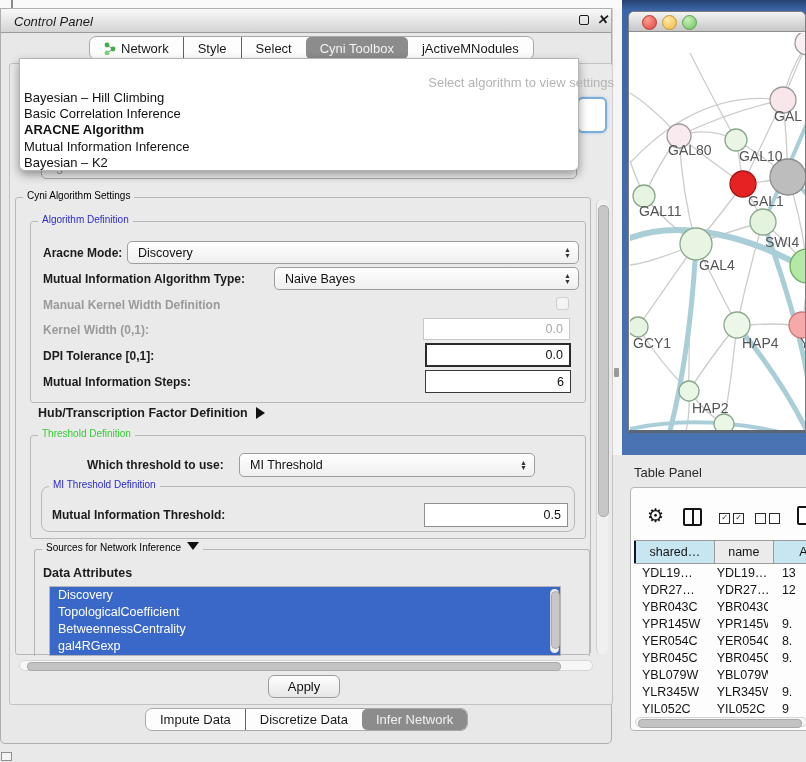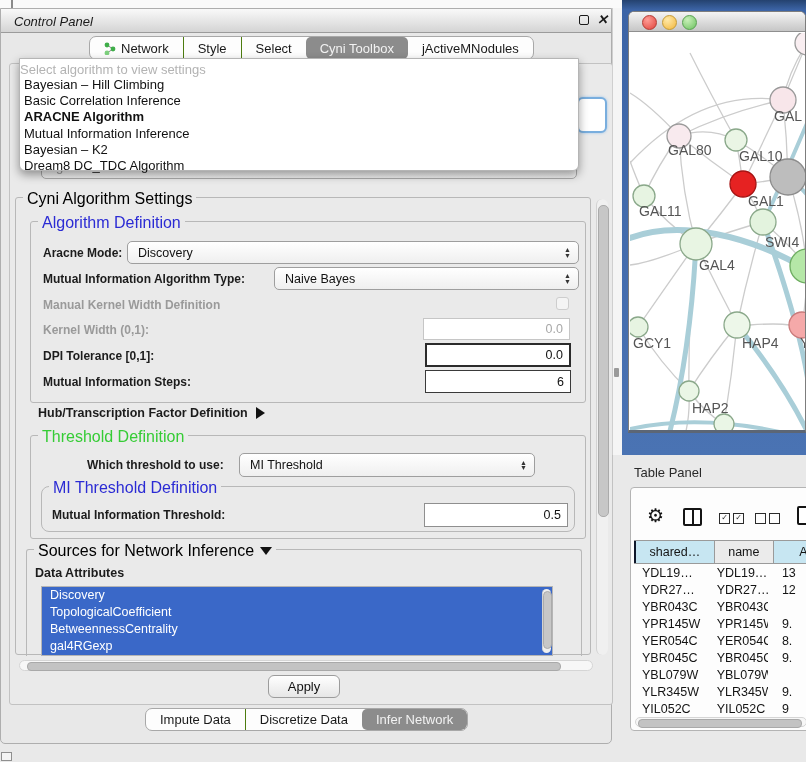--- a/index.html
+++ b/index.html
@@ -34,26 +34,26 @@
                  border:1px solid #c2c2c2;border-radius:3px;}
   
   .hidden-combo{left:40px;top:144px;width:536px;height:26px;border:1px solid #ababab;border-radius:5px;
                 background:linear-gradient(#fff,#f0f0f0);display:flex;align-items:center;
                 padding-left:14px;font-size:13px;color:#9a9a9a;z-index:2;}
   .focus-fragment{left:576px;top:88px;width:30px;height:36px;background:#fff;border:2px solid #79aede;
                   border-radius:6px;box-shadow:0 0 3px #9cc4ea;z-index:2;}
   
   .dropdown{left:18px;top:49px;width:560px;height:113px;background:#fff;border:1px solid #b5b5b5;
             border-radius:0 0 6px 6px;box-shadow:0 4px 10px rgba(0,0,0,.38);z-index:10;}
-  .dd-placeholder{width:100%;text-align:left;color:#b3b3b3;font-size:13px;padding-top:3px;}
+  .dd-placeholder{width:100%;text-align:right;color:#b3b3b3;font-size:13px;padding-top:16px;margin-left:36px;}
   .dd-item{padding:0 4px 0 4px;font-size:13px;color:#111;line-height:16.2px;white-space:nowrap;}
   .dd-item.bold{font-weight:bold;}
   
   .groupbox{border:1px solid #b8b8b8;border-radius:3px;}
-  .gtitle{position:absolute;top:-8px;left:7px;background:#eaeaea;padding:0 4px;font-size:16px;white-space:nowrap;}
+  .gtitle{position:absolute;top:-8px;left:7px;background:#eaeaea;padding:0 4px;font-size:10px;white-space:nowrap;}
   .gtitle.blue{color:#2b2bd4;}
   .gtitle.green{color:#35cc35;}
   .lbl{font-size:12px;font-weight:bold;color:#1c1c1c;white-space:nowrap;}
   .lbl.dis{color:#9a9a9a;}
   
   .combo{background:linear-gradient(#ffffff,#efefef);border:1px solid #9e9e9e;border-radius:5px;
          display:flex;align-items:center;padding-left:10px;font-size:12.5px;color:#111;}
   .stepper{margin-left:auto;margin-right:7px;display:flex;flex-direction:column;align-items:center;
            font-size:7px;line-height:5.5px;color:#333;}
   .field{background:#fff;display:flex;align-items:center;justify-content:flex-end;
@@ -160,21 +160,20 @@
   </div>
 
   <div class="abs dropdown">
     <div class="dd-placeholder">Select algorithm to view settings</div>
     <div id="dd-list">
         <div class="dd-item">Bayesian – Hill Climbing</div>
         <div class="dd-item">Basic Correlation Inference</div>
         <div class="dd-item bold">ARACNE Algorithm</div>
         <div class="dd-item">Mutual Information Inference</div>
         <div class="dd-item">Bayesian – K2</div>
-        <div class="dd-item">Dream8 DC_TDC Algorithm</div>
       </div>
   </div>
 
   <div class="abs groupbox" style="left:14px;top:188px;width:576px;height:458px;">
     <span class="gtitle">Cyni Algorithm Settings</span>
 
     <div class="abs groupbox" style="left:14px;top:23px;width:556px;height:182px;">
       <span class="gtitle blue">Algorithm Definition</span>
 
       <div class="abs lbl" style="left:12px;top:24px;">Aracne Mode:</div>
@@ -225,21 +224,21 @@
           </span>
       </div>
 
       <div class="abs groupbox" style="left:10px;top:50px;width:534px;height:46px;border-radius:8px;">
         <span class="gtitle blue">MI Threshold Definition</span>
         <div class="abs lbl" style="left:10px;top:21px;">Mutual Information Threshold:</div>
         <div class="abs field" style="left:382px;top:16px;width:144px;height:24px;border:1px solid #8f8f8f;">0.5</div>
       </div>
     </div>
 
-    <div class="abs groupbox" style="left:10px;top:351px;width:556px;height:107px;border-bottom:none;border-radius:3px 3px 0 0;">
+    <div class="abs groupbox" style="left:18px;top:351px;width:556px;height:107px;border-bottom:none;border-radius:3px 3px 0 0;">
       <span class="gtitle">
         <span>Sources for Network Inference</span><span class="arrow-down"></span>
       </span>
       <div class="abs lbl" style="left:8px;top:16px;font-size:12.5px;">Data Attributes</div>
       <div class="abs listbox" style="left:14px;top:36px;width:512px;height:70px;">
         <div id="src-list">
             <div class="selrow">Discovery</div>
             <div class="selrow">TopologicalCoefficient</div>
             <div class="selrow">BetweennessCentrality</div>
             <div class="selrow">gal4RGexp</div>

